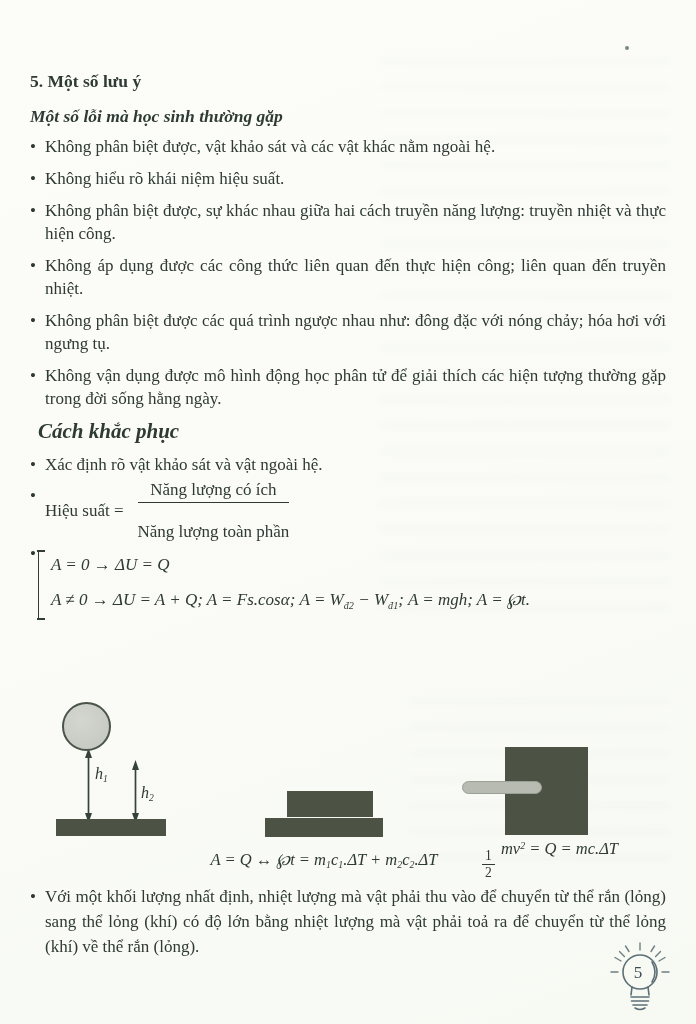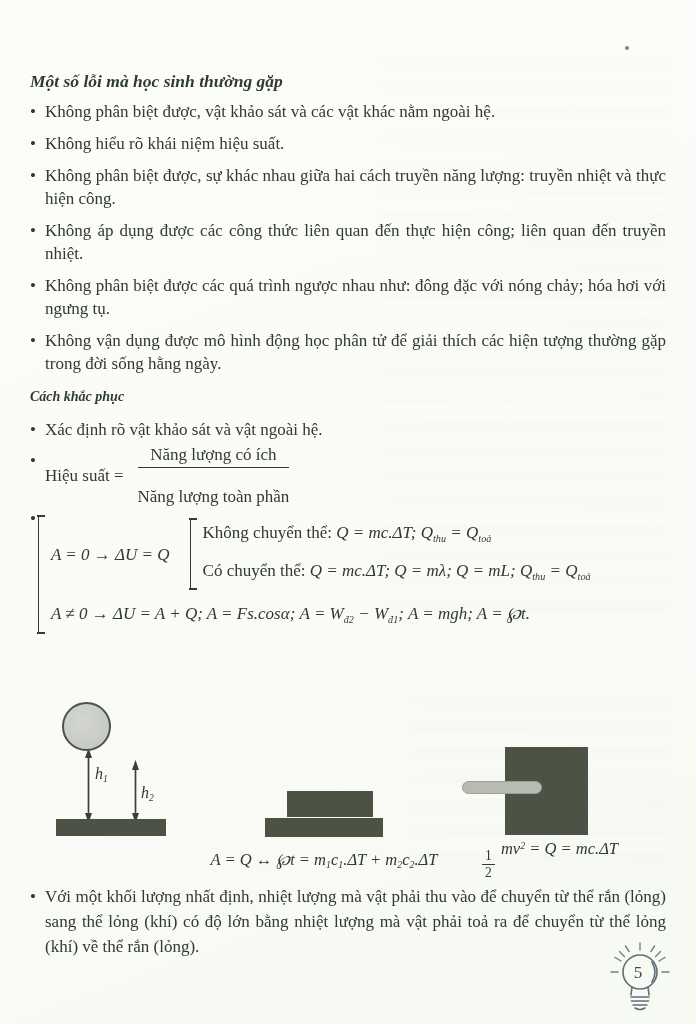--- a/index.html
+++ b/index.html
@@ -14,21 +14,21 @@
   }
   
   .bleed{position:absolute;pointer-events:none;filter:blur(3px);opacity:.10;
     background:repeating-linear-gradient(180deg,rgba(110,150,125,.5) 0 3px,transparent 3px 26px);}
   .speck{position:absolute;width:4px;height:4px;border-radius:50%;background:#5a6a60;opacity:.8;}
 
   .flow{position:absolute;left:30px;top:70px;width:636px;font-size:17px;line-height:23px;}
 
   .h-main{font-weight:bold;font-size:17.5px;margin:0 0 12px 0;}
   .h-sub{font-weight:bold;font-style:italic;font-size:17.5px;margin:0 0 7px 0;}
-  .h-fix{font-weight:bold;font-style:italic;font-size:14px;margin:10px 0 10px 0;}
+  .h-fix{font-weight:bold;font-style:italic;font-size:21px;margin:10px 0 10px 8px;}
 
   ul.plain{list-style:none;margin:0;padding:0;}
   li.mi{position:relative;padding-left:15px;text-align:justify;margin:0 0 9px 0;}
   .blt{position:absolute;left:0;top:0;}
 
   .remedy1{position:relative;padding-left:15px;margin:0 0 8px 0;}
 
   .eff-row{display:flex;align-items:center;gap:14px;padding-left:15px;position:relative;height:52px;margin:0 0 6px 0;}
   .frac{display:inline-flex;flex-direction:column;align-items:center;line-height:23px;}
   .fnum{padding:0 12px 1px 12px;border-bottom:1.6px solid #2f3a34;}
@@ -83,20 +83,21 @@
 <body>
 
 <div class="page">
 
   <div class="bleed" style="left:380px;top:60px;width:290px;height:560px;"></div>
   <div class="bleed" style="left:410px;top:700px;width:260px;height:180px;"></div>
   <div class="speck" style="left:625px;top:46px;"></div>
 
   <div class="flow">
 
+    <div class="h-main">5. Một số lưu ý</div>
 
     <div class="h-sub">Một số lỗi mà học sinh thường gặp</div>
 
     <ul class="plain">
       <li class="mi">
         <span class="blt">•</span>
         <span>Không phân biệt được, vật khảo sát và các vật khác nằm ngoài hệ.</span>
       </li>
       <li class="mi">
         <span class="blt">•</span>
@@ -137,24 +138,20 @@
     </div>
 
     <div class="law1 math">
       <span class="blt up">•</span>
     </div>
 
     <div class="fblock">
       <div class="brk">
         <div class="frow1">
           <span class="math"><span class="it">A = 0 → ΔU = Q</span></span>
-          <div class="brk brk-inner">
-            <div class="math"><span class="up">Không chuyển thể: </span><span class="it">Q = mc.ΔT; Q</span><span class="sb">thu</span><span class="it"> = Q</span><span class="sb">toả</span></div>
-            <div class="math"><span class="up">Có chuyển thể: </span><span class="it">Q = mc.ΔT; Q = mλ; Q = mL; Q</span><span class="sb">thu</span><span class="it"> = Q</span><span class="sb">toả</span></div>
-          </div>
         </div>
         <div class="frow2 math"><span class="it">A ≠ 0 → ΔU = A + Q; A = Fs.cosα; A = W</span><span class="sb">đ2</span><span class="it"> − W</span><span class="sb">đ1</span><span class="it">; A = mgh; A = ℘t.</span></div>
       </div>
     </div>
 
   </div>
 
   <div class="diagrams">
 
     <svg class="arrow-svg" width="696" height="185" viewBox="0 0 696 185">

